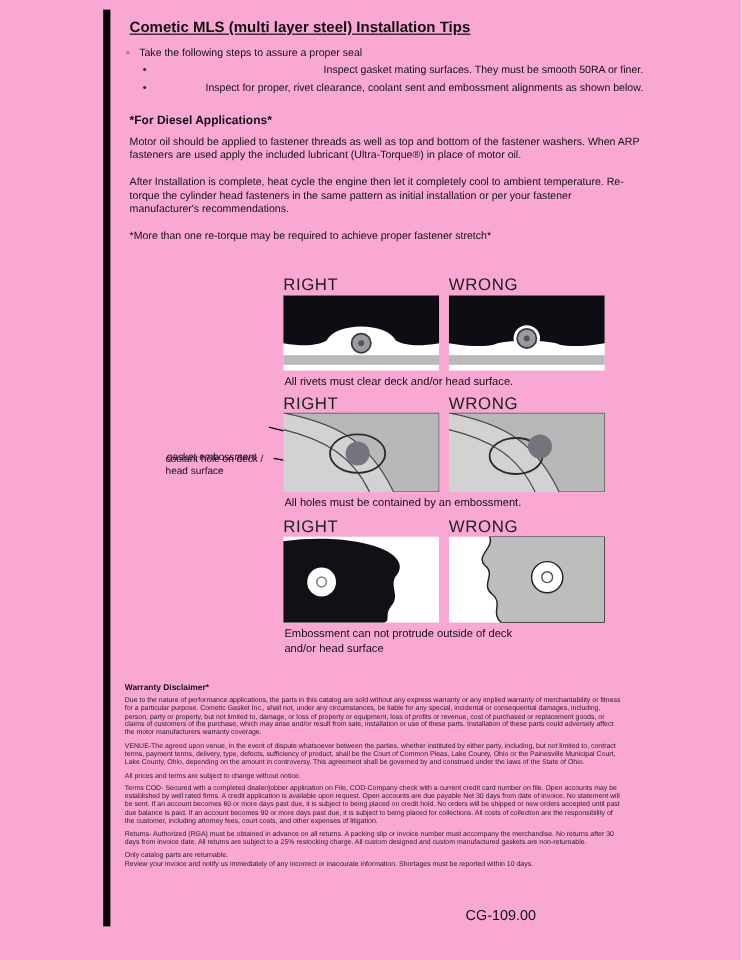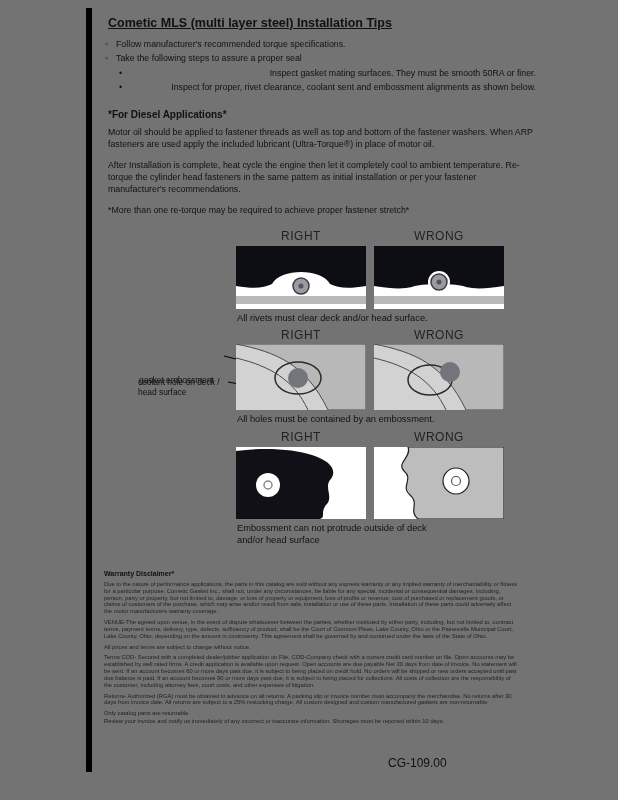--- a/index.html
+++ b/index.html
@@ -1,49 +1,48 @@
 <!DOCTYPE html>
 <html><head>
 <meta charset="utf-8">
 <style>
   html,body{margin:0;padding:0;background:#ffffff;}
   .page{
-    position:relative;width:618px;height:800px;background:#737373;overflow:hidden;
+    position:relative;width:618px;height:800px;background:#f9a8d4;overflow:hidden;
     font-family:"Liberation Sans", sans-serif;color:#111;
   }
   .left-bar{position:absolute;left:86px;top:8px;width:6px;height:764px;background:#000;}
   .content{position:absolute;left:104px;top:16px;width:432px;}
   .title{font-size:12.5px;font-weight:bold;text-decoration:underline;margin:0 0 9px 4px;}
   .bullet{position:relative;font-size:8.8px;line-height:1.35;margin:2.5px 0;padding-left:12px;}
   .bullet::before{content:"\25E6";position:absolute;left:1px;top:-1px;font-size:9px;}
   .subbullet{position:relative;font-size:8.8px;line-height:1.35;margin:2.5px 0;padding-left:26px;text-align:right;}
   .subbullet::before{content:"\2022";position:absolute;left:15px;top:-1px;font-size:9px;}
   .diesel-heading{font-size:10px;font-weight:bold;margin:15px 0 7px 4px;}
   .para{font-size:8.8px;line-height:1.33;margin:0 0 10px 4px;width:426px;}
   .abs{position:absolute;}
-  .rw-label{position:absolute;width:130px;text-align:center;font-size:12px;color:#222;letter-spacing:0.5px;}
+  .rw-label{position:absolute;width:130px;text-align:left;font-size:14px;color:#222;letter-spacing:0.5px;}
   .panel{position:absolute;width:130px;}
   .caption{position:absolute;font-size:9.3px;color:#111;}
   .diag-label{position:absolute;font-size:8.4px;line-height:1.15;color:#111;}
   .warranty{position:absolute;left:104px;top:570px;width:414px;}
   .warranty-heading{font-size:7px;font-weight:bold;margin:0 0 4px 0;}
   .wpara{font-size:5.8px;line-height:1.18;margin:0 0 4px 0;color:#222;}
   .wpara.tight{margin:0 0 1px 0;}
   .footer{position:absolute;left:388px;top:756px;font-size:12px;color:#111;}
   svg{display:block;}
 </style>
 </head>
 <body>
 
 <div class="page">
   <div class="left-bar"></div>
 
   <div class="content">
     <div class="title">Cometic MLS (multi layer steel) Installation Tips</div>
-    <div class="bullet"><span>Follow manufacturer's recommended torque specifications.</span></div>
     <div class="bullet"><span>Take the following steps to assure a proper seal</span></div>
     <div class="subbullet"><span>Inspect gasket mating surfaces.  They must be smooth 50RA or finer.</span></div>
     <div class="subbullet"><span>Inspect for proper, rivet clearance, coolant sent and embossment alignments as shown below.</span></div>
 
     <div class="diesel-heading">*For Diesel Applications*</div>
     <div class="para">Motor oil should be applied to fastener threads as well as top and bottom of the fastener washers. When ARP fasteners are used apply the included lubricant (Ultra-Torque®) in place of motor oil.</div>
     <div class="para">After Installation is complete, heat cycle the engine then let it completely cool to ambient temperature. Re-torque the cylinder head fasteners in the same pattern as initial installation or per your fastener manufacturer's recommendations.</div>
     <div class="para">*More than one re-torque may be required to achieve proper fastener stretch*</div>
   </div>
 

